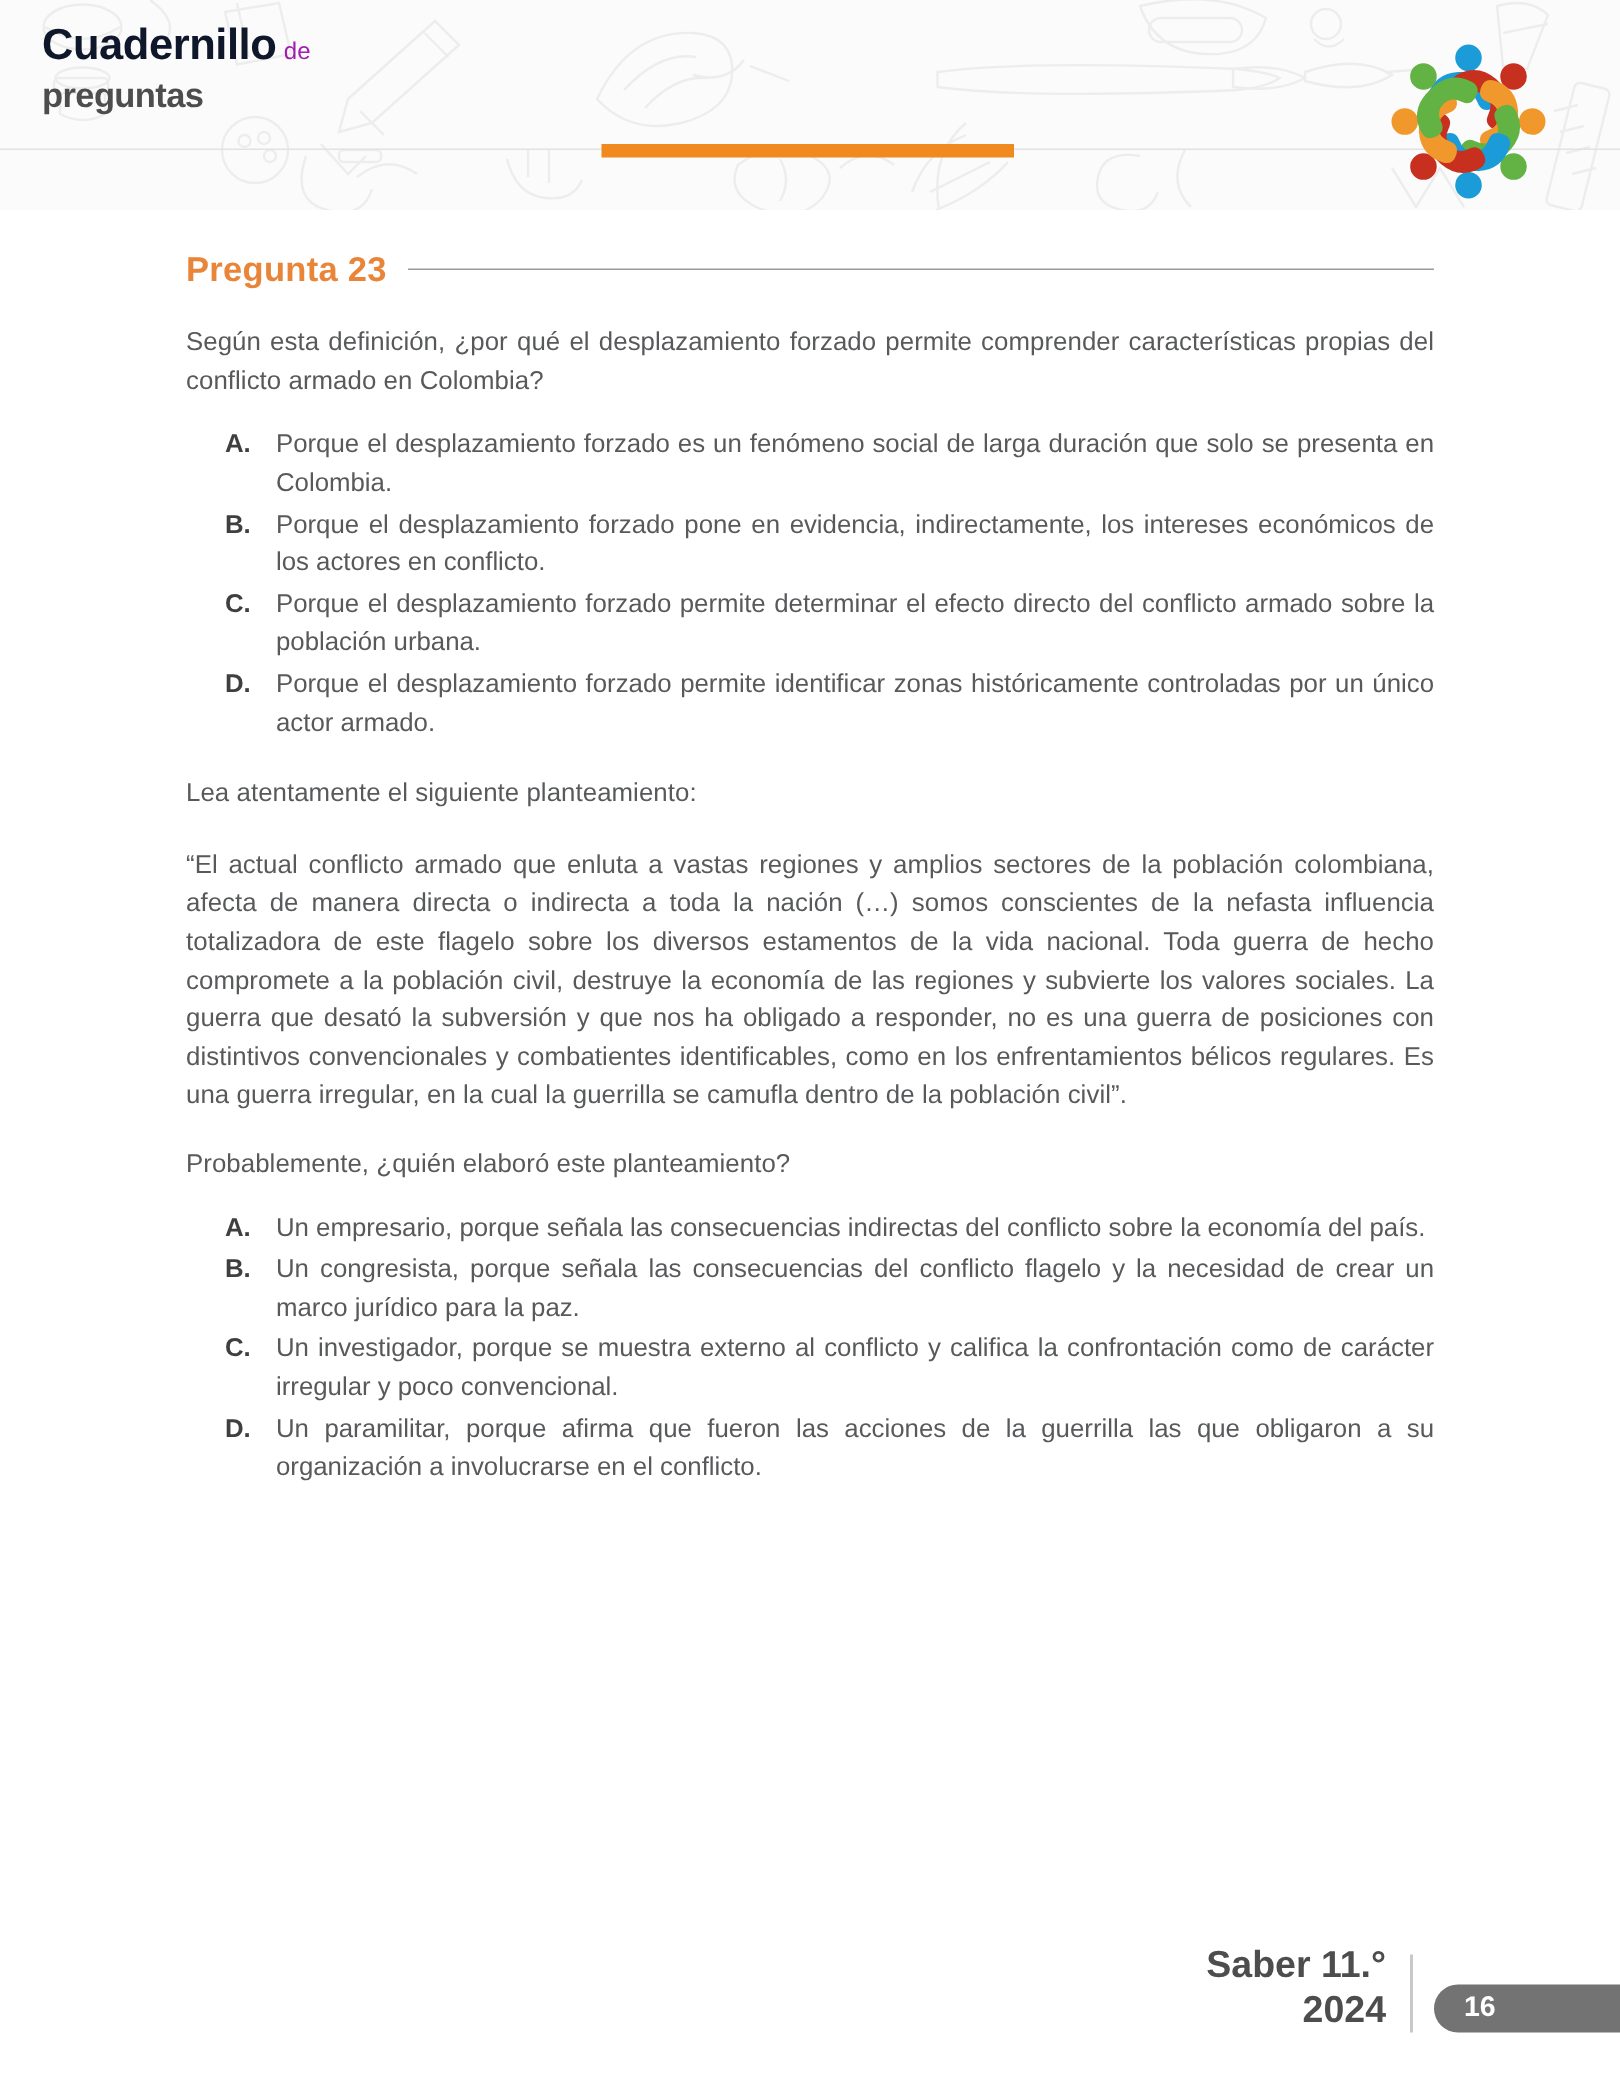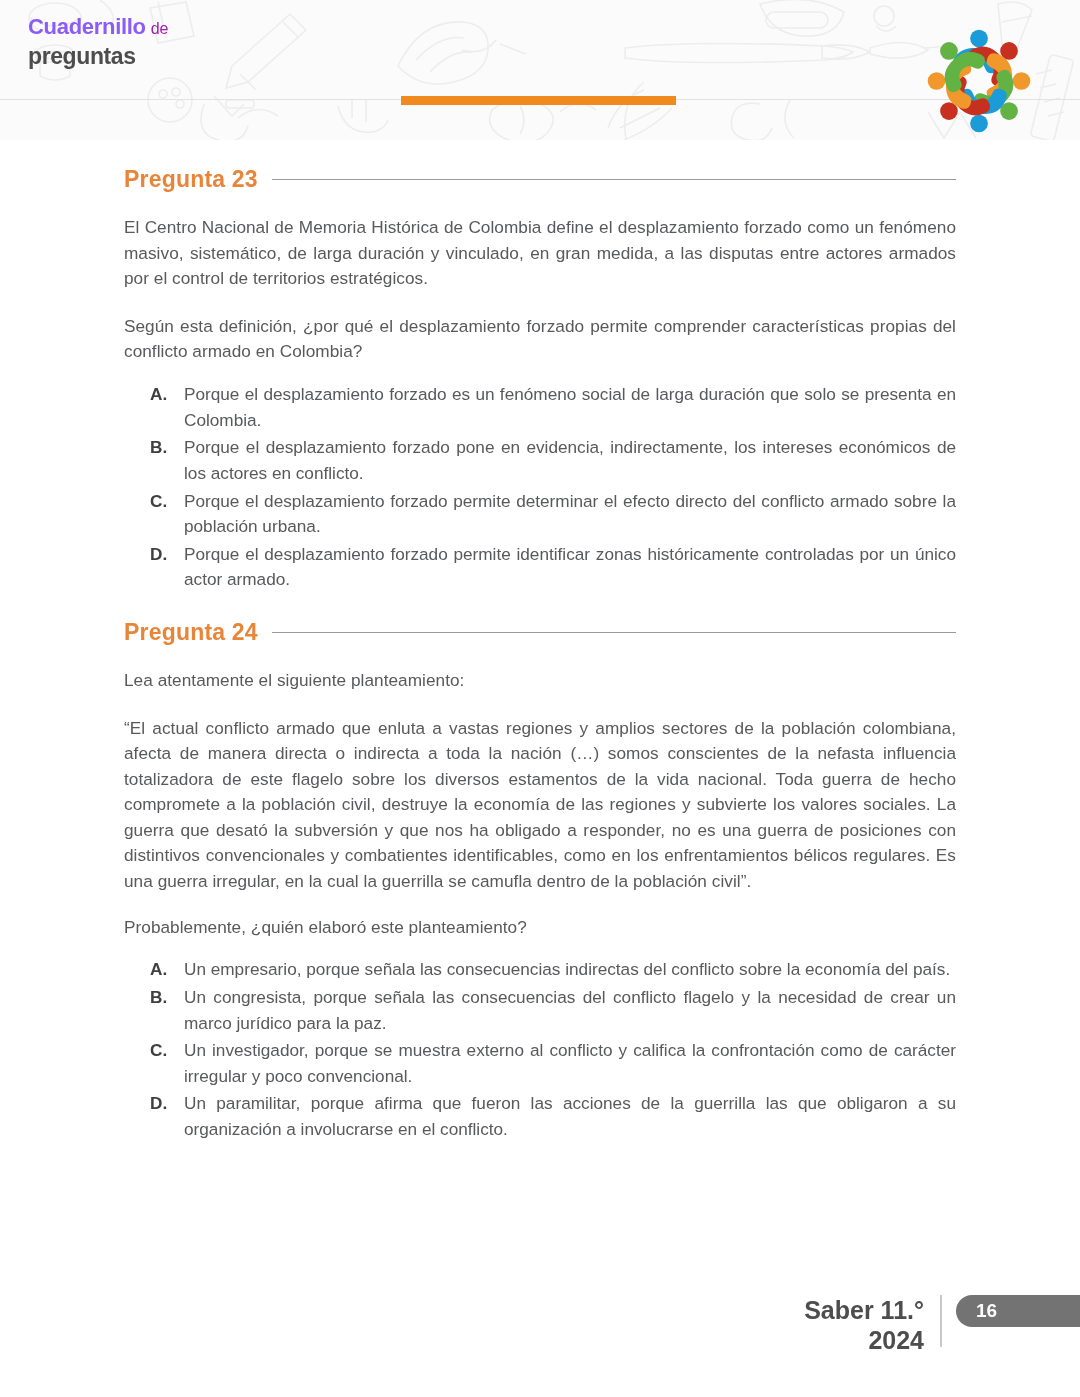--- a/index.html
+++ b/index.html
@@ -41,23 +41,23 @@
     left: 401px; top: 96px;
     width: 275px; height: 9px;
     background: #F08A1E;
   }
   .brand {
     position: absolute;
     left: 28px; top: 16px;
     line-height: 1;
   }
   .brand-line1 {
-    font-size: 22px;
-    font-weight: bold;
-    color: #8b5cf6;
+    font-size: 29px;
+    font-weight: bold;
+    color: #0f172a;
     letter-spacing: -0.3px;
     display: inline-block;
   }
   .brand-de {
     font-size: 16px;
     font-weight: normal;
     color: #a21caf;
     margin-left: 5px;
   }
   .brand-line2 {
@@ -143,21 +143,21 @@
   .footer {
     position: absolute;
     left: 0; bottom: 22px;
     width: 1080px;
     height: 80px;
   }
   .footer-inner {
     position: absolute;
     right: 0; top: 0;
     display: flex;
-    align-items: flex-start;
+    align-items: flex-end;
   }
   .footer-text {
     text-align: right;
     font-weight: bold;
     font-size: 25px;
     line-height: 30px;
     color: #4d4d4d;
     padding-right: 16px;
   }
   .footer-divider {
@@ -285,21 +285,20 @@
   </svg>
 </div>
 
 <div class="page-body">
 
   <div class="q-header">
     <div class="q-title">Pregunta 23</div>
     <div class="q-rule"></div>
   </div>
 
-  <p class="para">El Centro Nacional de Memoria Histórica de Colombia define el desplazamiento forzado como un fenómeno masivo, sistemático, de larga duración y vinculado, en gran medida, a las disputas entre actores armados por el control de territorios estratégicos.</p>
   <p class="para">Según esta definición, ¿por qué el desplazamiento forzado permite comprender características propias del conflicto armado en Colombia?</p>
 
   <div class="options">
     <div class="option">
       <span class="option-letter">A.</span>
       <span class="option-text">Porque el desplazamiento forzado es un fenómeno social de larga duración que solo se presenta en Colombia.</span>
     </div>
     <div class="option">
       <span class="option-letter">B.</span>
       <span class="option-text">Porque el desplazamiento forzado pone en evidencia, indirectamente, los intereses económicos de los actores en conflicto.</span>
@@ -307,24 +306,20 @@
     <div class="option">
       <span class="option-letter">C.</span>
       <span class="option-text">Porque el desplazamiento forzado permite determinar el efecto directo del conflicto armado sobre la población urbana.</span>
     </div>
     <div class="option">
       <span class="option-letter">D.</span>
       <span class="option-text">Porque el desplazamiento forzado permite identificar zonas históricamente controladas por un único actor armado.</span>
     </div>
   </div>
 
-  <div class="q-header">
-    <div class="q-title">Pregunta 24</div>
-    <div class="q-rule"></div>
-  </div>
 
   <p class="para">Lea atentamente el siguiente planteamiento:</p>
   <p class="para">“El actual conflicto armado que enluta a vastas regiones y amplios sectores de la población colombiana, afecta de manera directa o indirecta a toda la nación (…) somos conscientes de la nefasta influencia totalizadora de este flagelo sobre los diversos estamentos de la vida nacional. Toda guerra de hecho compromete a la población civil, destruye la economía de las regiones y subvierte los valores sociales. La guerra que desató la subversión y que nos ha obligado a responder, no es una guerra de posiciones con distintivos convencionales y combatientes identificables, como en los enfrentamientos bélicos regulares. Es una guerra irregular, en la cual la guerrilla se camufla dentro de la población civil”.</p>
 
 
   <p class="para tight">Probablemente, ¿quién elaboró este planteamiento?</p>
 
   <div class="options">
     <div class="option">
       <span class="option-letter">A.</span>

